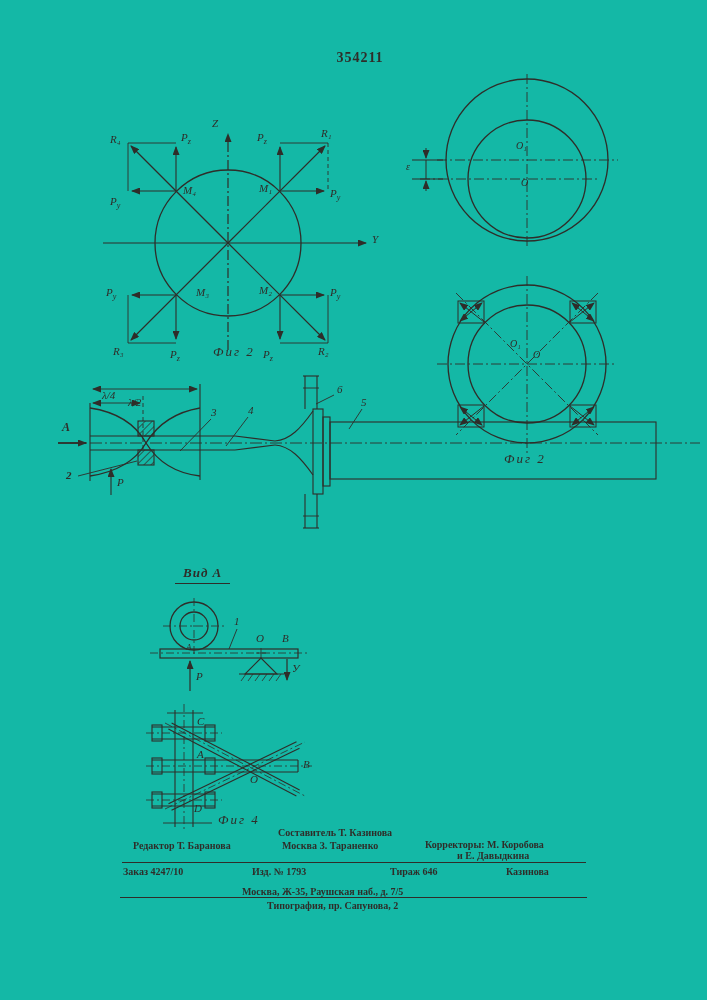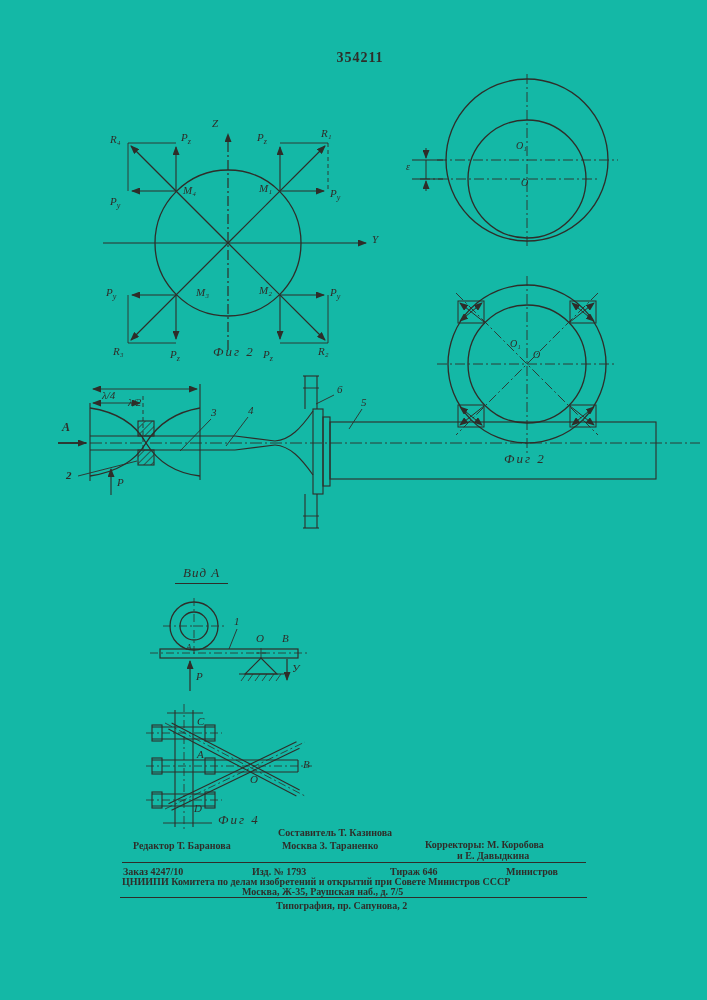--- a/index.html
+++ b/index.html
@@ -35,21 +35,21 @@
     text-align:center;
     font-weight:bold;
     font-size:14px;
     letter-spacing:1px;
   }
   .view-title{
     position:absolute;
     left:175px;top:565px;
     font-style:italic;
     font-size:13px;
-    font-weight:normal;
+    font-weight:bold;
     letter-spacing:1px;
     border-bottom:1.2px solid #2f2d29;
     padding:0 8px 2px 8px;
   }
   .bold-lbl{font-weight:bold;font-style:italic;}
   
   .ft{
     position:absolute;
     font-size:10px;
     font-weight:bold;
@@ -336,19 +336,18 @@
 
   <span class="ft" style="left:278px;top:827px">Составитель Т. Казинова</span>
   <span class="ft" style="left:133px;top:840px">Редактор Т. Баранова</span>
   <span class="ft" style="left:282px;top:840px">Москва З. Тараненко</span>
   <span class="ft" style="left:425px;top:839px">Корректоры: М. Коробова</span>
   <span class="ft" style="left:457px;top:850px">и Е. Давыдкина</span>
   <div class="rule" style="left:122px;top:862px;width:464px"></div>
   <span class="ft" style="left:123px;top:866px">Заказ 4247/10</span>
   <span class="ft" style="left:252px;top:866px">Изд. № 1793</span>
   <span class="ft" style="left:390px;top:866px">Тираж 646</span>
-  <span class="ft" style="left:506px;top:866px">Министров</span>
-  <span class="ft" style="left:122px;top:876px">ЦНИИПИ Комитета по делам изобретений и открытий при Совете Министров СССР</span>
+  <span class="ft" style="left:506px;top:866px">Казинова</span>
   <span class="ft" style="left:242px;top:886px">Москва, Ж-35, Раушская наб., д. 7/5</span>
   <div class="rule" style="left:120px;top:897px;width:467px"></div>
-  <span class="ft" style="left:276px;top:900px">Типография, пр. Сапунова, 2</span>
+  <span class="ft" style="left:267px;top:900px">Типография, пр. Сапунова, 2</span>
 
 </div>
 
 </body></html>

